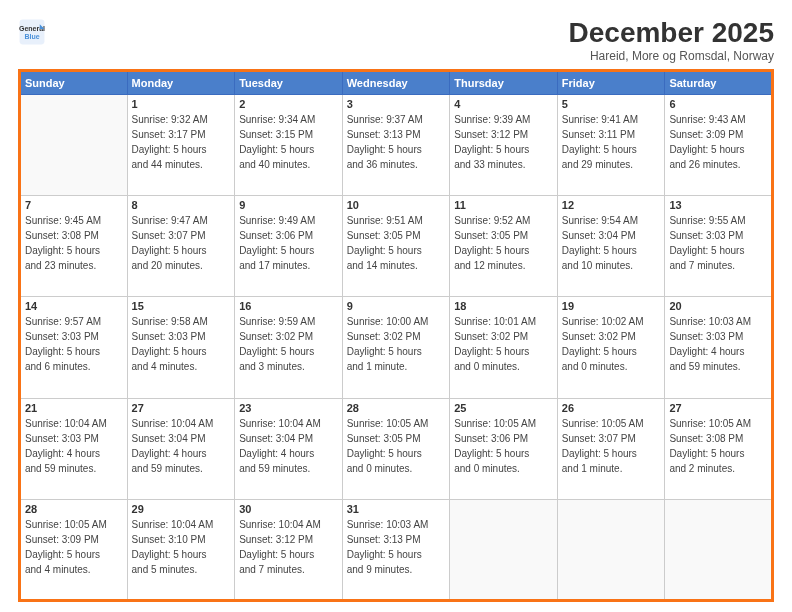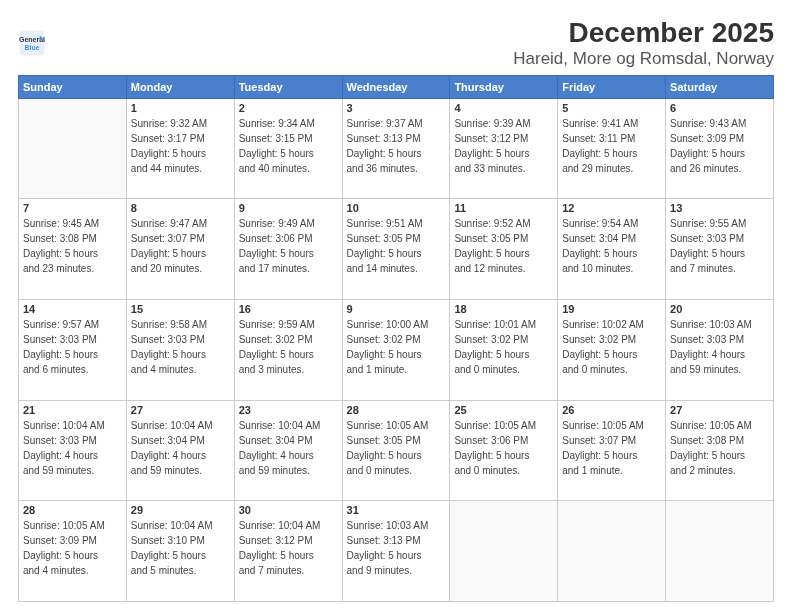--- a/index.html
+++ b/index.html
@@ -13,21 +13,21 @@
     .page {
       width: 792px;
       height: 612px;
       padding: 18px 18px 10px 18px;
       display: flex;
       flex-direction: column;
     }
     .header {
       display: flex;
       justify-content: space-between;
-      align-items: center;
+      align-items: flex-start;
       margin-bottom: 6px;
     }
     .logo {
       display: flex;
       align-items: center;
       gap: 4px;
     }
     .logo-icon {
       width: 28px;
       height: 28px;
@@ -35,26 +35,26 @@
     .title-block {
       text-align: right;
     }
     .main-title {
       font-size: 28px;
       font-weight: bold;
       color: #333;
       line-height: 1.1;
     }
     .subtitle {
-      font-size: 17px;
+      font-size: 12px;
       color: #555;
     }
     .calendar {
       flex: 1;
-      border: 1px solid #f97316;
+      border: 3px solid #f97316;
       border-collapse: collapse;
       width: 100%;
       table-layout: fixed;
       padding-left: 29px;
     }
     .calendar th {
       background: #4a7fcb;
       color: #fff;
       font-size: 11px;
       font-weight: bold;

